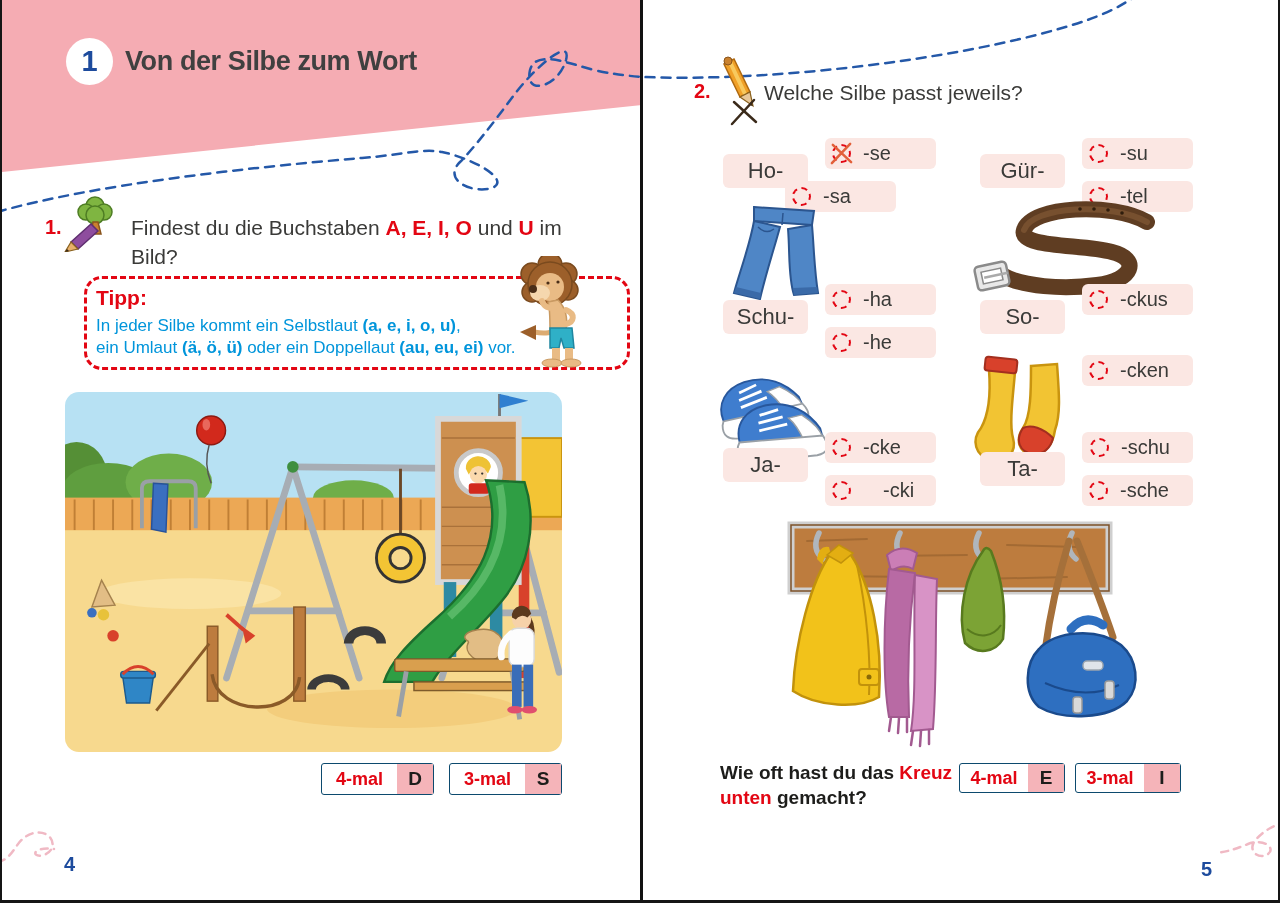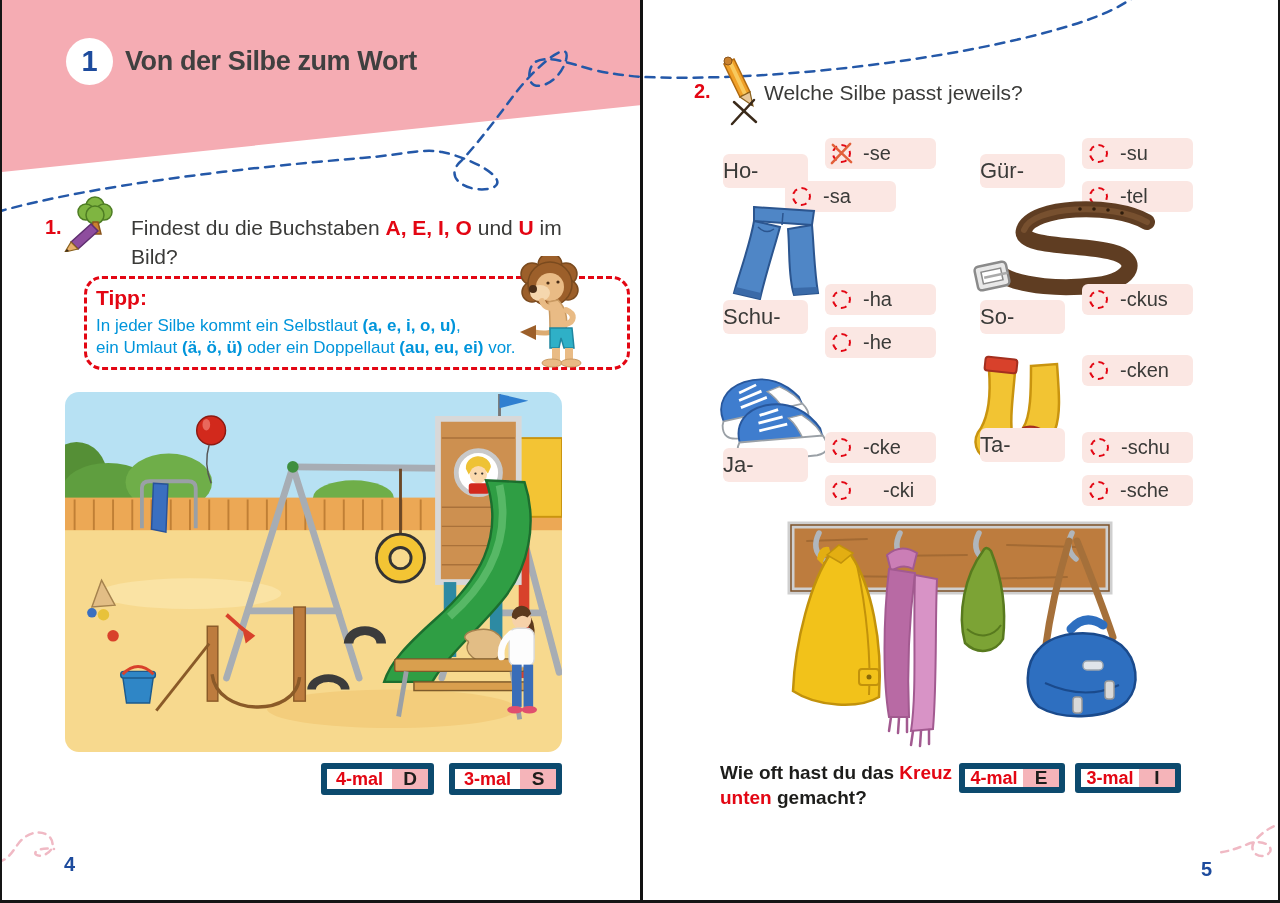--- a/index.html
+++ b/index.html
@@ -22,30 +22,30 @@
   .ex-text .red,.red{color:#e30613;font-weight:bold;}
   
   .tip-box{left:82px;top:276px;width:546px;height:94px;border:3px dashed #e30613;border-radius:18px;
            box-sizing:border-box;z-index:3;}
   .tip-label{left:94px;top:286px;font-size:21px;font-weight:bold;color:#e30613;z-index:4;}
   .tip-line{font-size:17px;color:#0095db;z-index:4;}
   .tip-line b{font-weight:bold;}
   .lion{left:506px;top:256px;z-index:5;}
   
   .question{font-size:19px;font-weight:bold;color:#1d1d1b;line-height:25px;z-index:3;}
-  .ans{height:32px;border:6px solid #0c4a6e;border-radius:3px;display:flex;background:#fff;
+  .ans{height:32px;border:1px solid #0c4a6e;border-radius:3px;display:flex;background:#fff;
        box-sizing:border-box;z-index:3;}
   .ans .cnt{flex:1;display:flex;align-items:center;justify-content:center;color:#e30613;
        font-weight:bold;font-size:18px;}
   .ans .ltr{width:36px;background:#f5b4b9;display:flex;align-items:center;justify-content:center;
        font-weight:bold;font-size:19px;color:#1d1d1b;}
   .pagenum{font-size:20px;font-weight:bold;color:#1d4b9d;z-index:3;}
   
   .stem-box{width:85px;height:34px;background:#fbe7e3;border-radius:6px;display:flex;
-       align-items:center;font-size:22px;color:#3a3a38;z-index:3;}
+       align-items:center;justify-content:center;font-size:22px;color:#3a3a38;z-index:3;}
   .opt-box{width:111px;height:31px;background:#fbe7e3;border-radius:6px;display:flex;
        align-items:center;gap:12px;padding-left:7px;box-sizing:border-box;font-size:20px;
        color:#3a3a38;z-index:3;}
   .chk{position:relative;width:19px;height:19px;border:2.5px dashed #e30613;border-radius:50%;
        box-sizing:border-box;flex:0 0 auto;}
   .chk .xm{display:none;position:absolute;left:-5px;top:-5px;width:25px;height:25px;}
   .chk.checked .xm{display:block;}
   .illu{z-index:3;}
   .playground{border-radius:14px;}
 </style>
@@ -365,21 +365,21 @@
       <span>Ja-</span>
     </div>
   <div class="abs opt-box" style="left:823px;top:432px;">
     <span class="chk"></span>
     <span>-cke</span>
   </div>
   <div class="abs opt-box" style="left:823px;top:475px;gap:32px;">
     <span class="chk"></span>
     <span>-cki</span>
   </div>
-  <div class="abs stem-box" style="left:978px;top:428px;">
+  <div class="abs stem-box" style="left:978px;top:452px;">
       <span>Ta-</span>
     </div>
   <div class="abs opt-box" style="left:1080px;top:432px;padding-left:8px;">
     <span class="chk"></span>
     <span>-schu</span>
   </div>
   <div class="abs opt-box" style="left:1080px;top:475px;">
     <span class="chk"></span>
     <span>-sche</span>
   </div>

